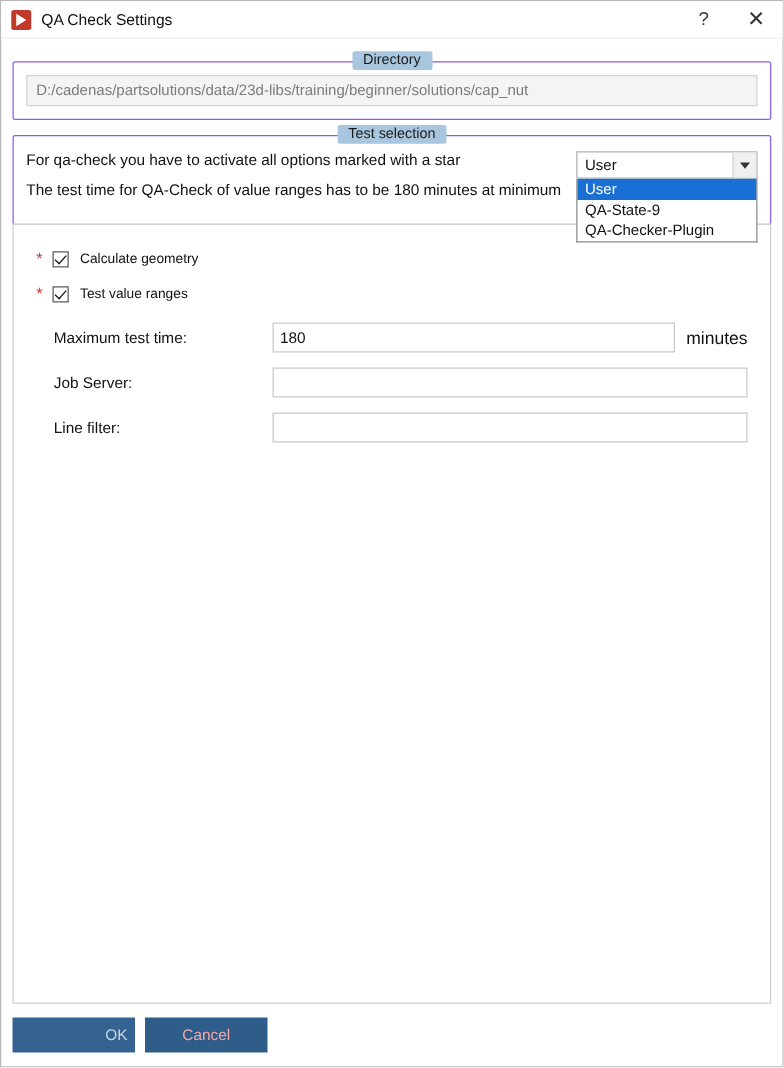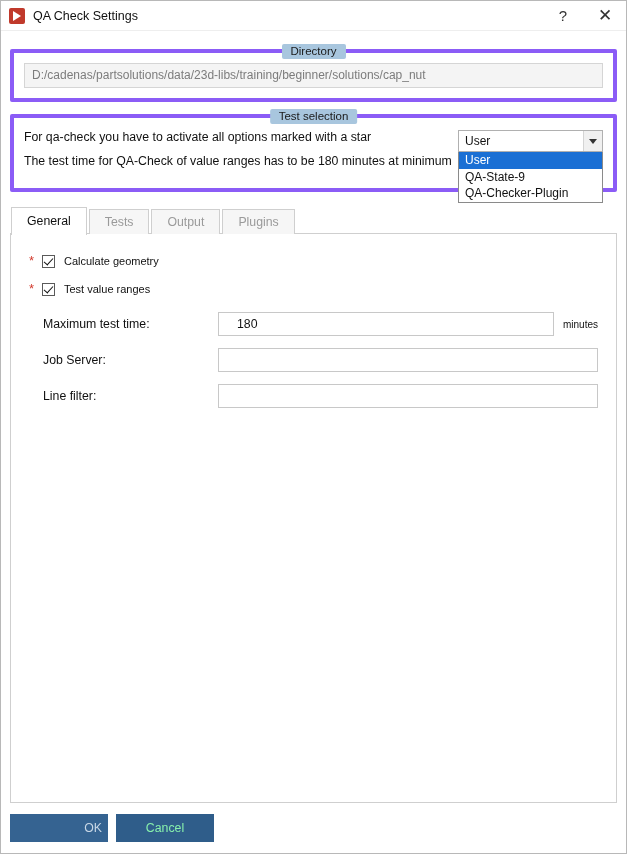--- a/index.html
+++ b/index.html
@@ -66,21 +66,21 @@
   .body {
     flex: 1 1 auto;
     padding: 6px 9px 0 9px;
     display: flex;
     flex-direction: column;
     position: relative;
   }
 
   
   .group {
-    border: 4px solid #8b5cf6;
+    border: 1px solid #8b5cf6;
     border-radius: 2px;
     position: relative;
     margin-top: 12px;
     padding: 10px 10px 10px 10px;
     background: #ffffff;
   }
   .group-title {
     position: absolute;
     top: -9px;
     left: 50%;
@@ -257,28 +257,28 @@
     width: 175px;
     font-size: 12.3px;
     color: #111111;
     flex: 0 0 auto;
   }
   .text-input {
     height: 24px;
     border: 1px solid #c8c8c8;
     background: #ffffff;
     font-size: 12.3px;
-    padding: 0 18px;
+    padding: 0 5px;
     color: #111111;
     font-family: "Liberation Sans", sans-serif;
     outline: none;
   }
   .text-input.wide { flex: 1 1 auto; }
   .unit {
-    font-size: 10px;
+    font-size: 14px;
     color: #111111;
     margin-left: 9px;
     flex: 0 0 auto;
   }
 
   
   .footer {
     flex: 0 0 auto;
     height: 50px;
     display: flex;
@@ -290,21 +290,21 @@
     height: 28px;
     min-width: 98px;
     border: none;
     font-size: 12.3px;
     color: #ffffff;
     background: #2f5d8a;
     cursor: default;
     font-family: "Liberation Sans", sans-serif;
   }
   .btn.ok { background: #356391; color: #c8d7e6; text-align: right; }
-  .btn.cancel { background: #2f5d8a; color: #86efac; }
+  .btn.cancel { background: #2f5d8a; color: #fca5a5; }
 </style>
 </head>
 <body>
 
 <div class="window">
 
   <div class="titlebar">
     <div class="app-icon"></div>
     <div class="title-text">QA Check Settings</div>
     <div class="title-btn help">?</div>
@@ -331,26 +331,20 @@
             </div>
         </div>
         <div class="combo-list">
           <div class="combo-item selected">User</div>
           <div class="combo-item">QA-State-9</div>
           <div class="combo-item">QA-Checker-Plugin</div>
         </div>
       </div>
     </div>
 
-    <div class="tabs">
-      <div class="tab active">General</div>
-      <div class="tab">Tests</div>
-      <div class="tab">Output</div>
-      <div class="tab">Plugins</div>
-    </div>
 
     <div class="tab-panel">
 
       <div class="cb-row">
         <div class="star">*</div>
         <div class="checkbox checked"></div>
         <div class="cb-label">Calculate geometry</div>
       </div>
 
 

